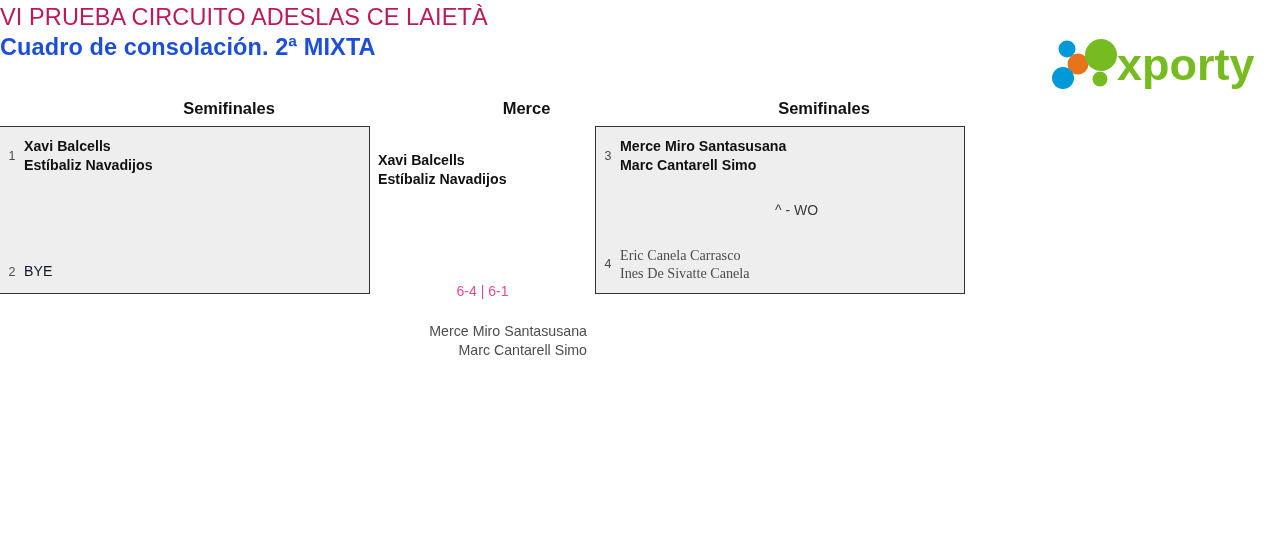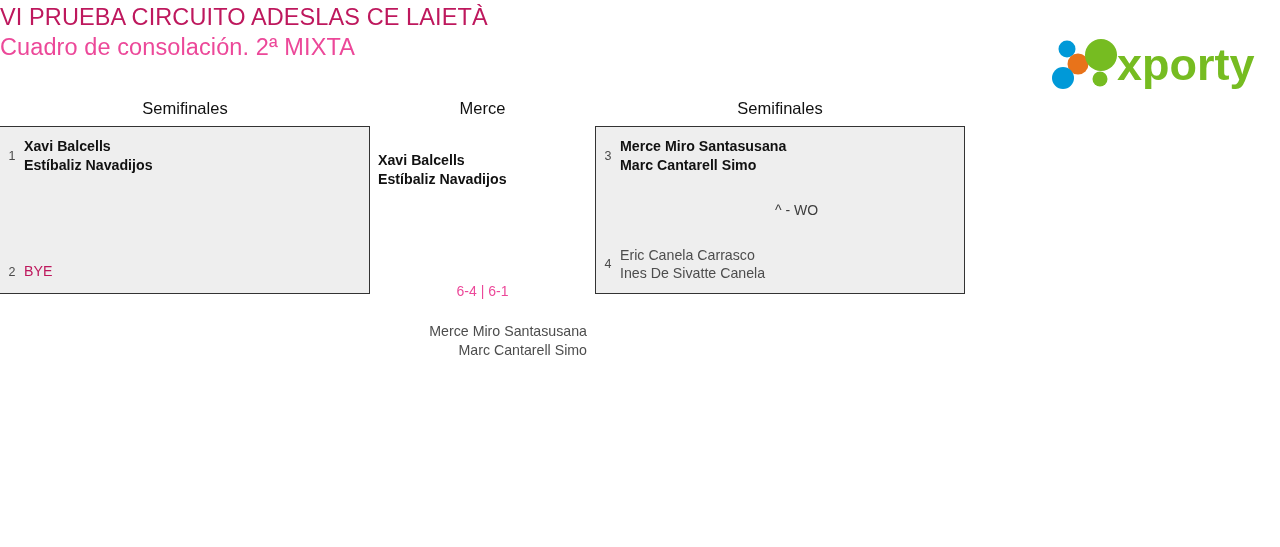--- a/index.html
+++ b/index.html
@@ -33,22 +33,22 @@
     font-size: 23.5px;
     line-height: 30px;
     font-weight: 400;
     color: #be185d;
     white-space: nowrap;
     letter-spacing: 0.1px;
   }
   .title-line-2 {
     font-size: 23.5px;
     line-height: 30px;
-    font-weight: 400;
-    color: #ec4899;
+    font-weight: 700;
+    color: #1d4ed8;
     white-space: nowrap;
     letter-spacing: 0.1px;
   }
 
   
   .brand-logo {
     position: absolute;
     right: 6px;
     top: 4px;
     width: 232px;
@@ -66,21 +66,22 @@
     height: 300px;
   }
 
   .round-header {
     position: absolute;
     font-size: 16.5px;
     line-height: 20px;
     color: #111111;
     text-align: center;
     white-space: nowrap;
-    font-weight: 400;
+    font-weight: 700;
+    margin-left: 44px;
   }
   .round-header.left   { left: 0px;   top: 10px; width: 370px; }
   .round-header.center { left: 370px; top: 10px; width: 225px; }
   .round-header.right  { left: 595px; top: 10px; width: 370px; }
 
   
   .match-box {
     position: absolute;
     background: #eeeeee;
     border: 1.5px solid #333333;
@@ -105,34 +106,34 @@
     color: #4a4a4a;
     line-height: 14px;
   }
 
   .names {
     font-size: 14.2px;
     line-height: 18.6px;
     white-space: nowrap;
   }
   .names.winner { font-weight: 700; color: #111111; }
-  .names.loser  { font-weight: 400; color: #4d4d4d; }
+  .names.loser  { font-weight: 400; color: #4d4d4d; font-family: Liberation Serif, serif; }
   .names .nm { display: block; }
 
   .bye-slot {
     position: absolute;
     left: 0;
     bottom: 12px;
     display: flex;
     align-items: center;
   }
   .bye-text {
     font-size: 14.2px;
     line-height: 18.6px;
-    color: #be185d;
+    color: #0f172a;
     font-weight: 400;
   }
 
   .match-score {
     position: absolute;
     left: 0;
     width: 100%;
     top: 74px;
     text-align: center;
     font-size: 14px;

